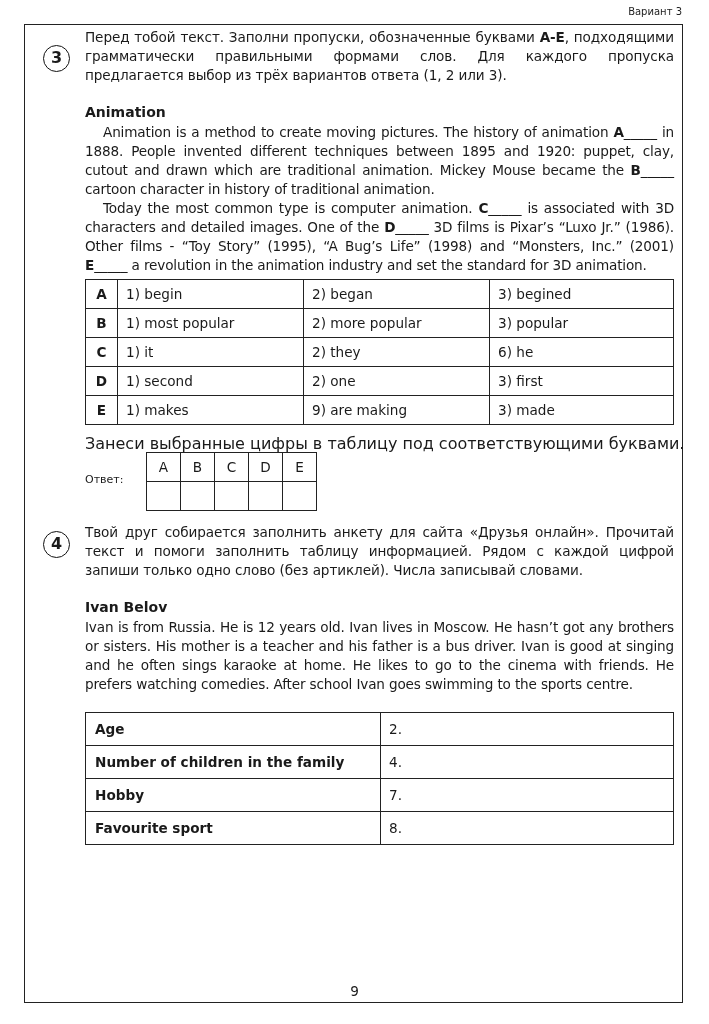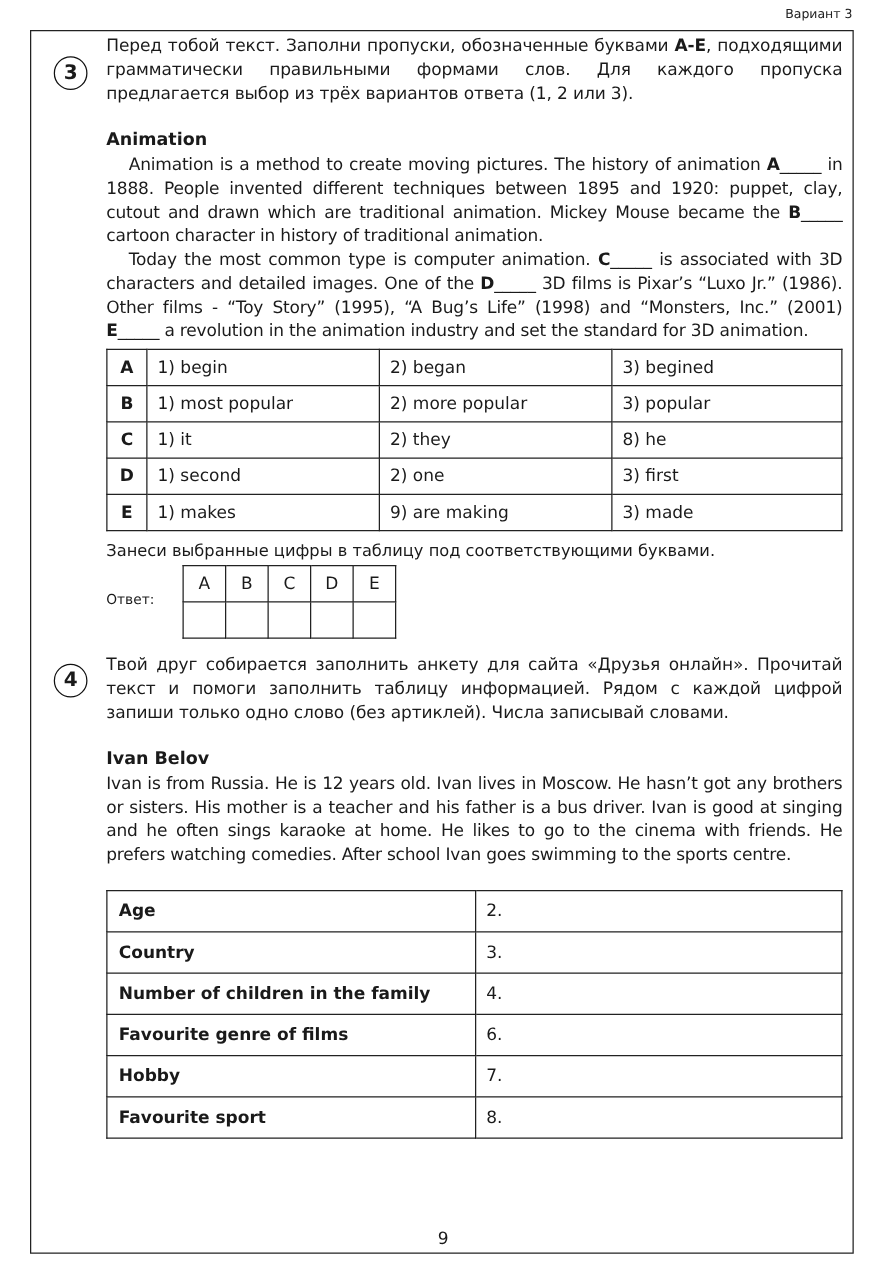--- a/index.html
+++ b/index.html
@@ -16,21 +16,21 @@
   .title { position:absolute; left:85px; width:589px; text-align:left; font-weight:bold; font-size:14px; }
   .para { position:absolute; left:85px; width:589px; font-size:13.6px; line-height:19.1px;
           text-align:justify; letter-spacing:-0.15px; }
   .para .ind { display:inline-block; width:18px; }
   .para b { font-weight:bold; }
   table { border-collapse:collapse; position:absolute; }
   .opts { left:85px; top:279px; width:589px; font-size:13.6px; }
   .opts td { border:1.5px solid #222; height:29px; padding:0 0 0 8px; box-sizing:border-box; }
   .opts td.letter { width:32px; font-weight:bold; text-align:center; padding:0; }
   .opts td.c { width:186px; }
-  .hint { position:absolute; left:85px; top:434px; font-size:13px; }
+  .hint { position:absolute; left:85px; top:434px; font-size:16px; }
   .ans-label { position:absolute; left:85px; top:473px; font-size:11px; }
   .ans { left:146px; top:452px; font-size:13.6px; }
   .ans td { border:1.5px solid #222; width:34px; height:29px; text-align:center; padding:0; box-sizing:border-box; }
   .info { left:85px; top:712px; width:589px; font-size:13.6px; }
   .info td { border:1.5px solid #222; height:33px; box-sizing:border-box; padding:0 0 0 9px; }
   .info td.k { width:295px; font-weight:bold; }
   .info td.v { padding-left:8px; }
   .pageno { position:absolute; left:0; width:709px; top:983px; text-align:center; font-size:13.6px; }
 </style>
 </head>
@@ -60,21 +60,21 @@
   <tr>
     <td class="letter">B</td>
     <td class="c">1) most popular</td>
     <td class="c">2) more popular</td>
     <td>3) popular</td>
   </tr>
   <tr>
     <td class="letter">C</td>
     <td class="c">1) it</td>
     <td class="c">2) they</td>
-    <td>8) he</td>
+    <td>6) he</td>
   </tr>
   <tr>
     <td class="letter">D</td>
     <td class="c">1) second</td>
     <td class="c">2) one</td>
     <td>3) first</td>
   </tr>
   <tr>
     <td class="letter">E</td>
     <td class="c">1) makes</td>
@@ -112,30 +112,22 @@
 <div class="title" style="top:599px;">Ivan Belov</div>
 <div class="para" style="top:618px;">Ivan is from Russia. He is 12 years old. Ivan lives in Moscow. He hasn’t got any brothers or sisters. His mother is a teacher and his father is a bus driver. Ivan is good at singing and he often sings karaoke at home. He likes to go to the cinema with friends. He prefers watching comedies. After school Ivan goes swimming to the sports centre.</div>
 
 <table class="info">
   <tbody>
   <tr>
         <td class="k">Age</td>
         <td class="v">2.</td>
       </tr>
   <tr>
-        <td class="k">Country</td>
-        <td class="v">3.</td>
-      </tr>
-  <tr>
         <td class="k">Number of children in the family</td>
         <td class="v">4.</td>
-      </tr>
-  <tr>
-        <td class="k">Favourite genre of films</td>
-        <td class="v">6.</td>
       </tr>
   <tr>
         <td class="k">Hobby</td>
         <td class="v">7.</td>
       </tr>
   <tr>
         <td class="k">Favourite sport</td>
         <td class="v">8.</td>
       </tr>
 </tbody>

